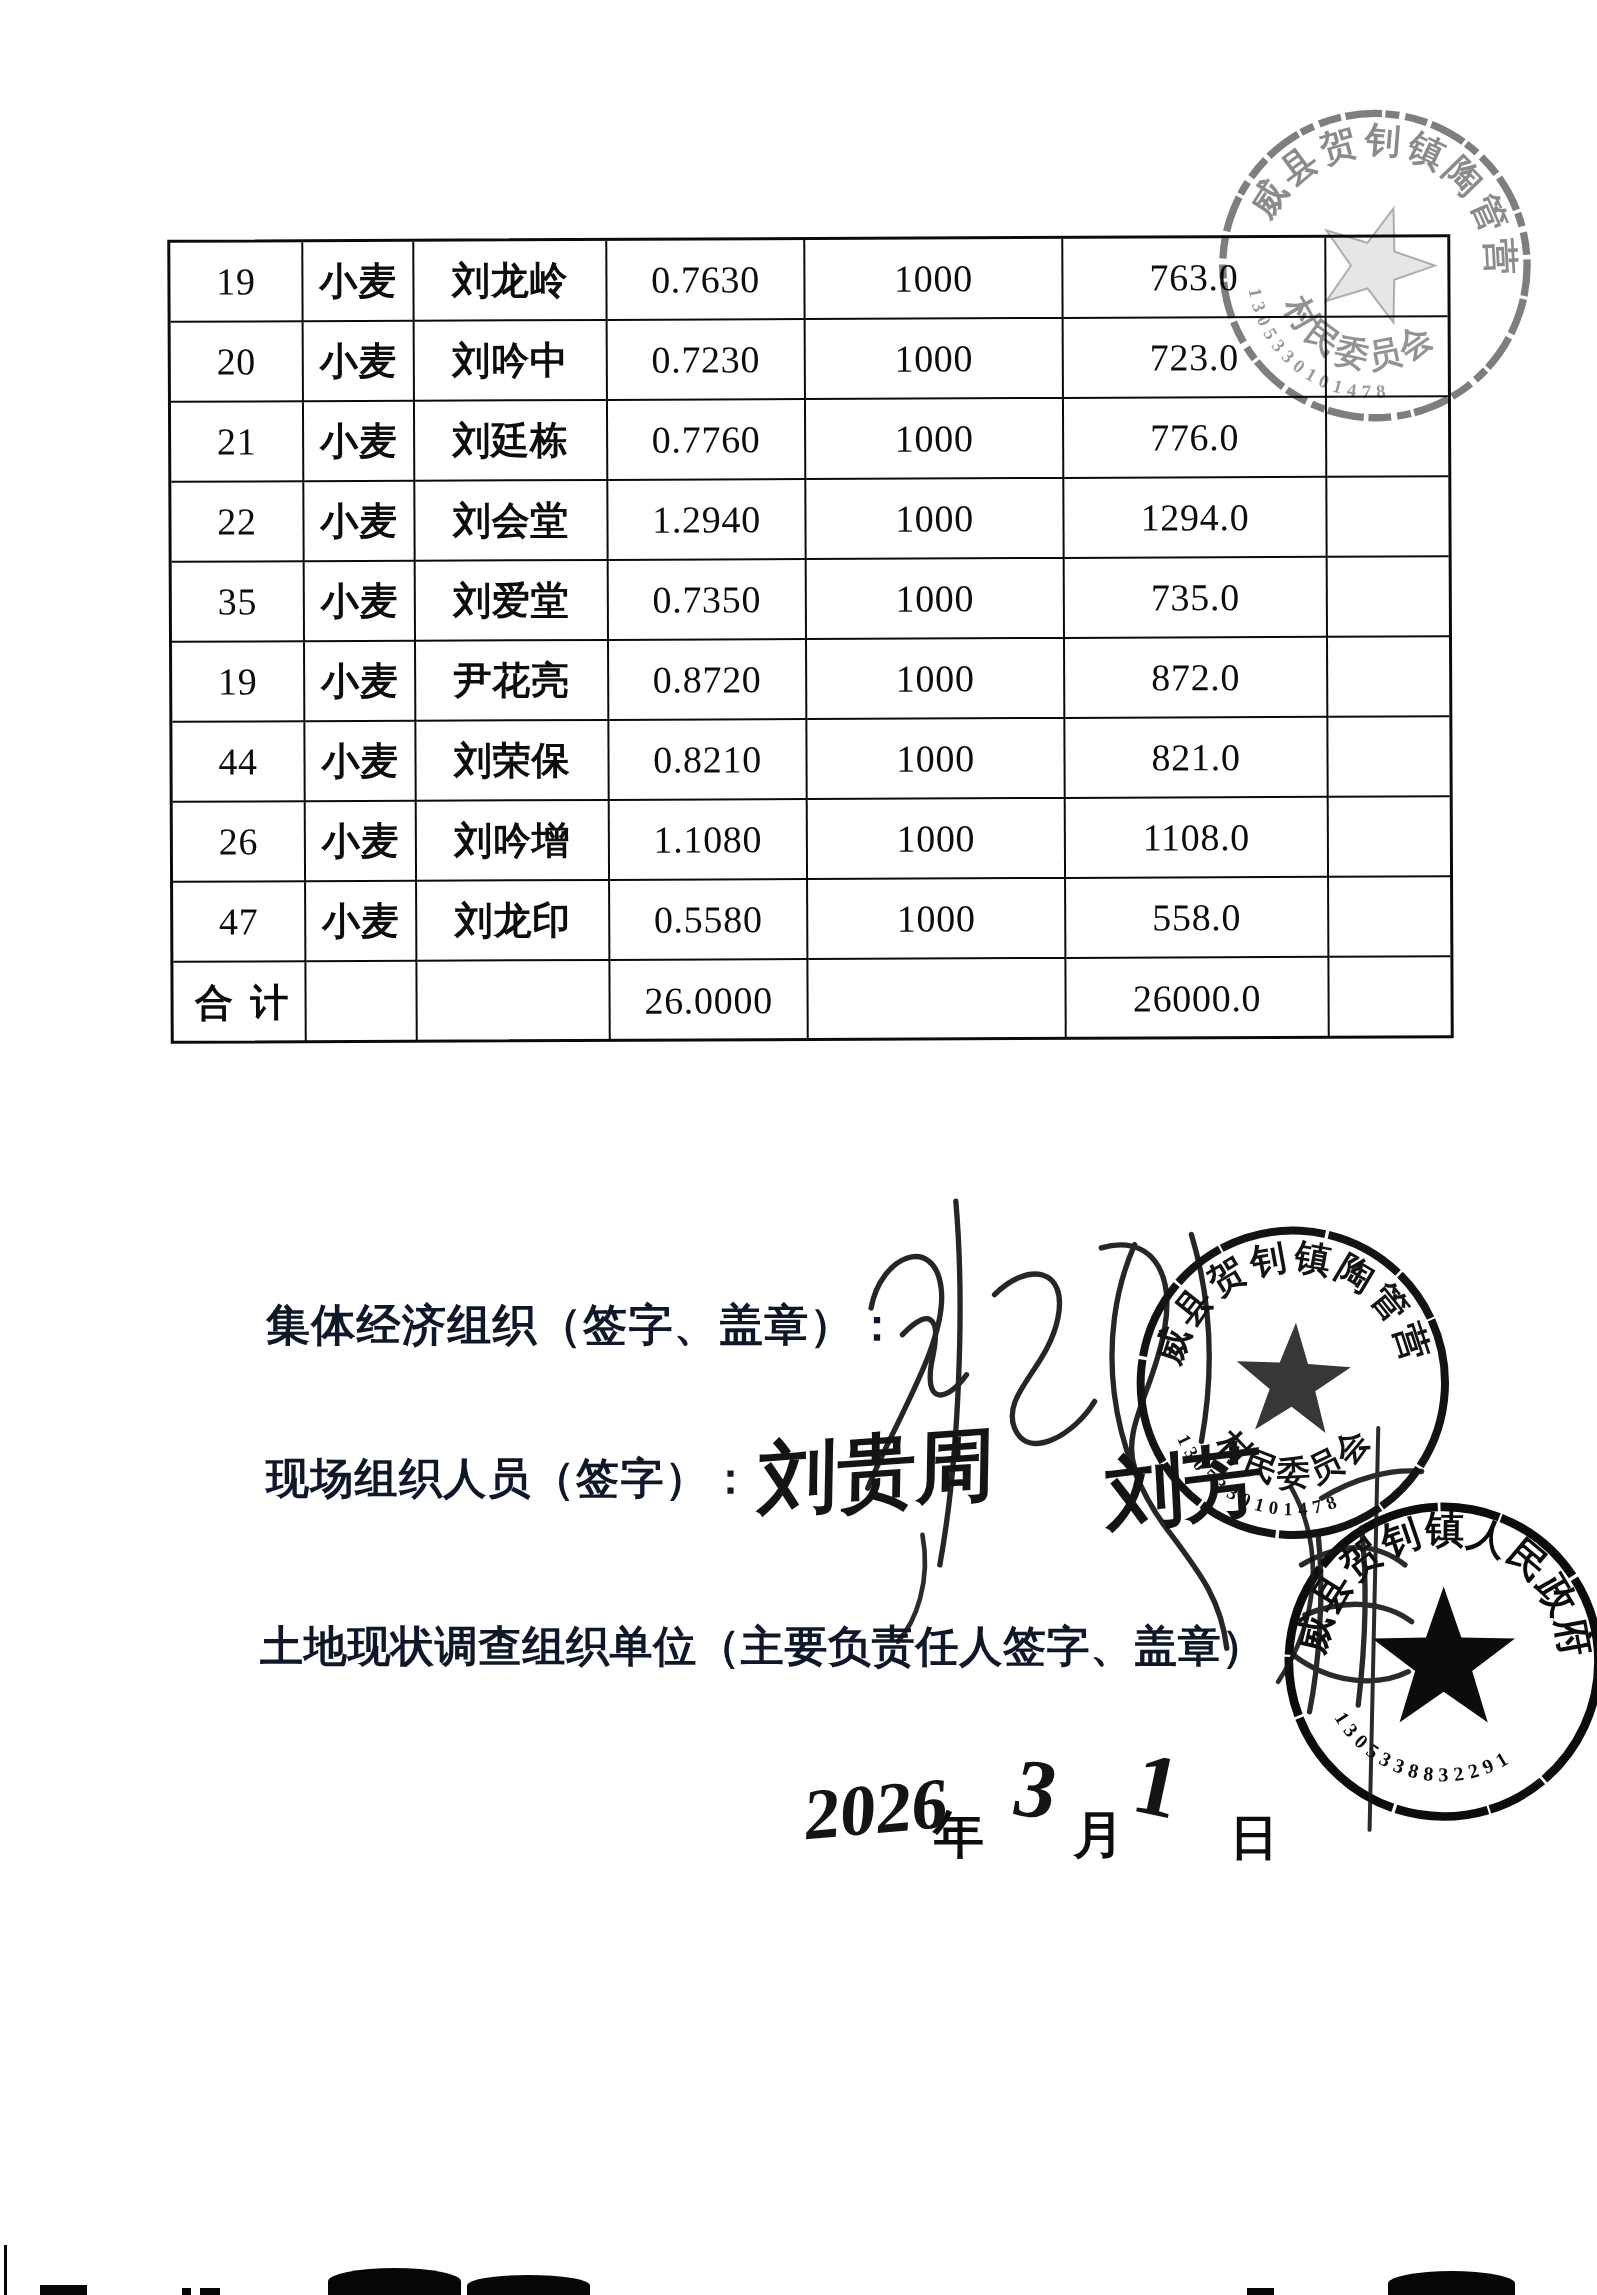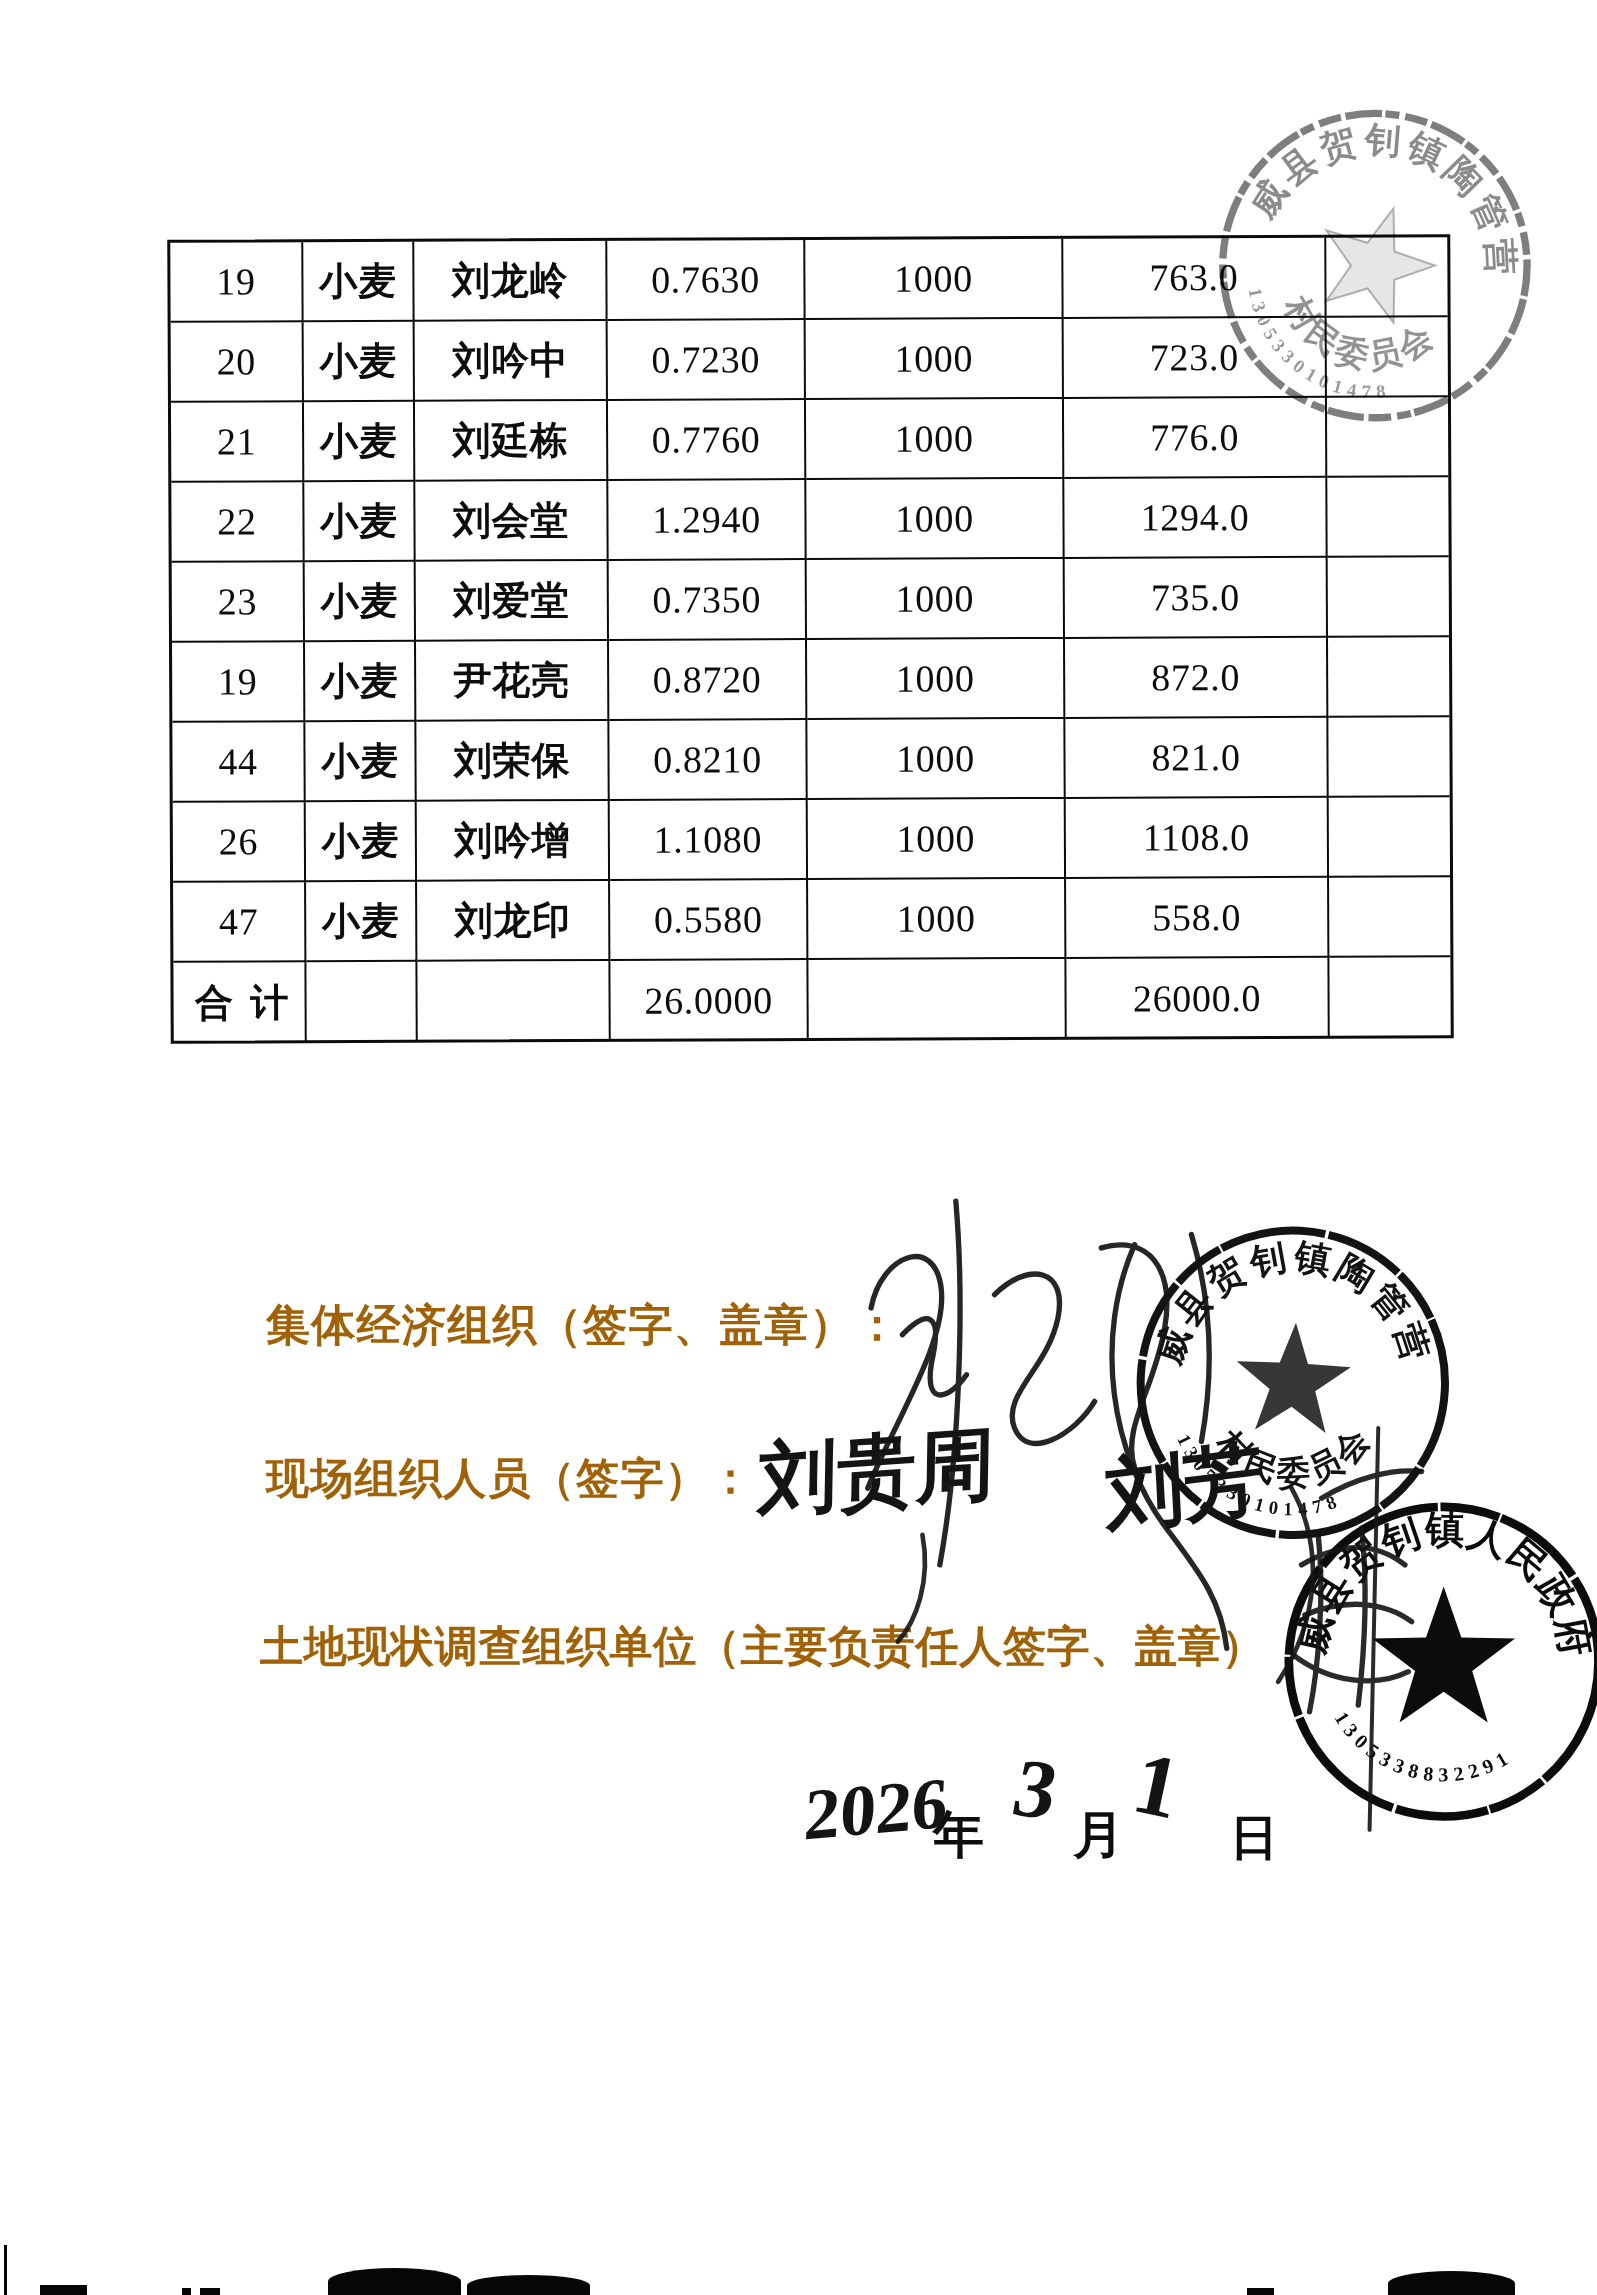--- a/index.html
+++ b/index.html
@@ -32,21 +32,21 @@
     overflow:hidden;white-space:nowrap;
   }
   .tc.cjk{font-size:38px;font-weight:600;font-family:"Liberation Serif",serif;}
   .tc.lc{border-right:none;}
   .tc.lr{border-bottom:none;}
   .tc.sum{justify-content:flex-start;padding-left:21.4px;letter-spacing:4px;}
   
   .plabel{
     position:absolute;z-index:2;
     font-family:Liberation Serif, serif;
-    font-weight:700;color:#a16207;
+    font-weight:700;color:#0f172a;
     white-space:nowrap;
   }
   #label-line1{left:266px;top:1296px;font-size:44px;letter-spacing:1.3px;}
   #label-line2{left:266px;top:1450px;font-size:43px;letter-spacing:1.3px;}
   #label-line3{left:260px;top:1618px;font-size:43px;letter-spacing:0.7px;}
   
   .date-print{
     position:absolute;z-index:2;
     font-family:"Liberation Sans", sans-serif;font-weight:700;
   }
@@ -110,21 +110,21 @@
       <div class="tc">22</div>
       <div class="tc cjk">小麦</div>
       <div class="tc cjk">刘会堂</div>
       <div class="tc">1.2940</div>
       <div class="tc">1000</div>
       <div class="tc">1294.0</div>
       <div class="tc lc"></div>
     </div>
 
     <div class="trow">
-      <div class="tc">23</div>
+      <div class="tc">35</div>
       <div class="tc cjk">小麦</div>
       <div class="tc cjk">刘爱堂</div>
       <div class="tc">0.7350</div>
       <div class="tc">1000</div>
       <div class="tc">735.0</div>
       <div class="tc lc"></div>
     </div>
 
     <div class="trow">
       <div class="tc">19</div>

